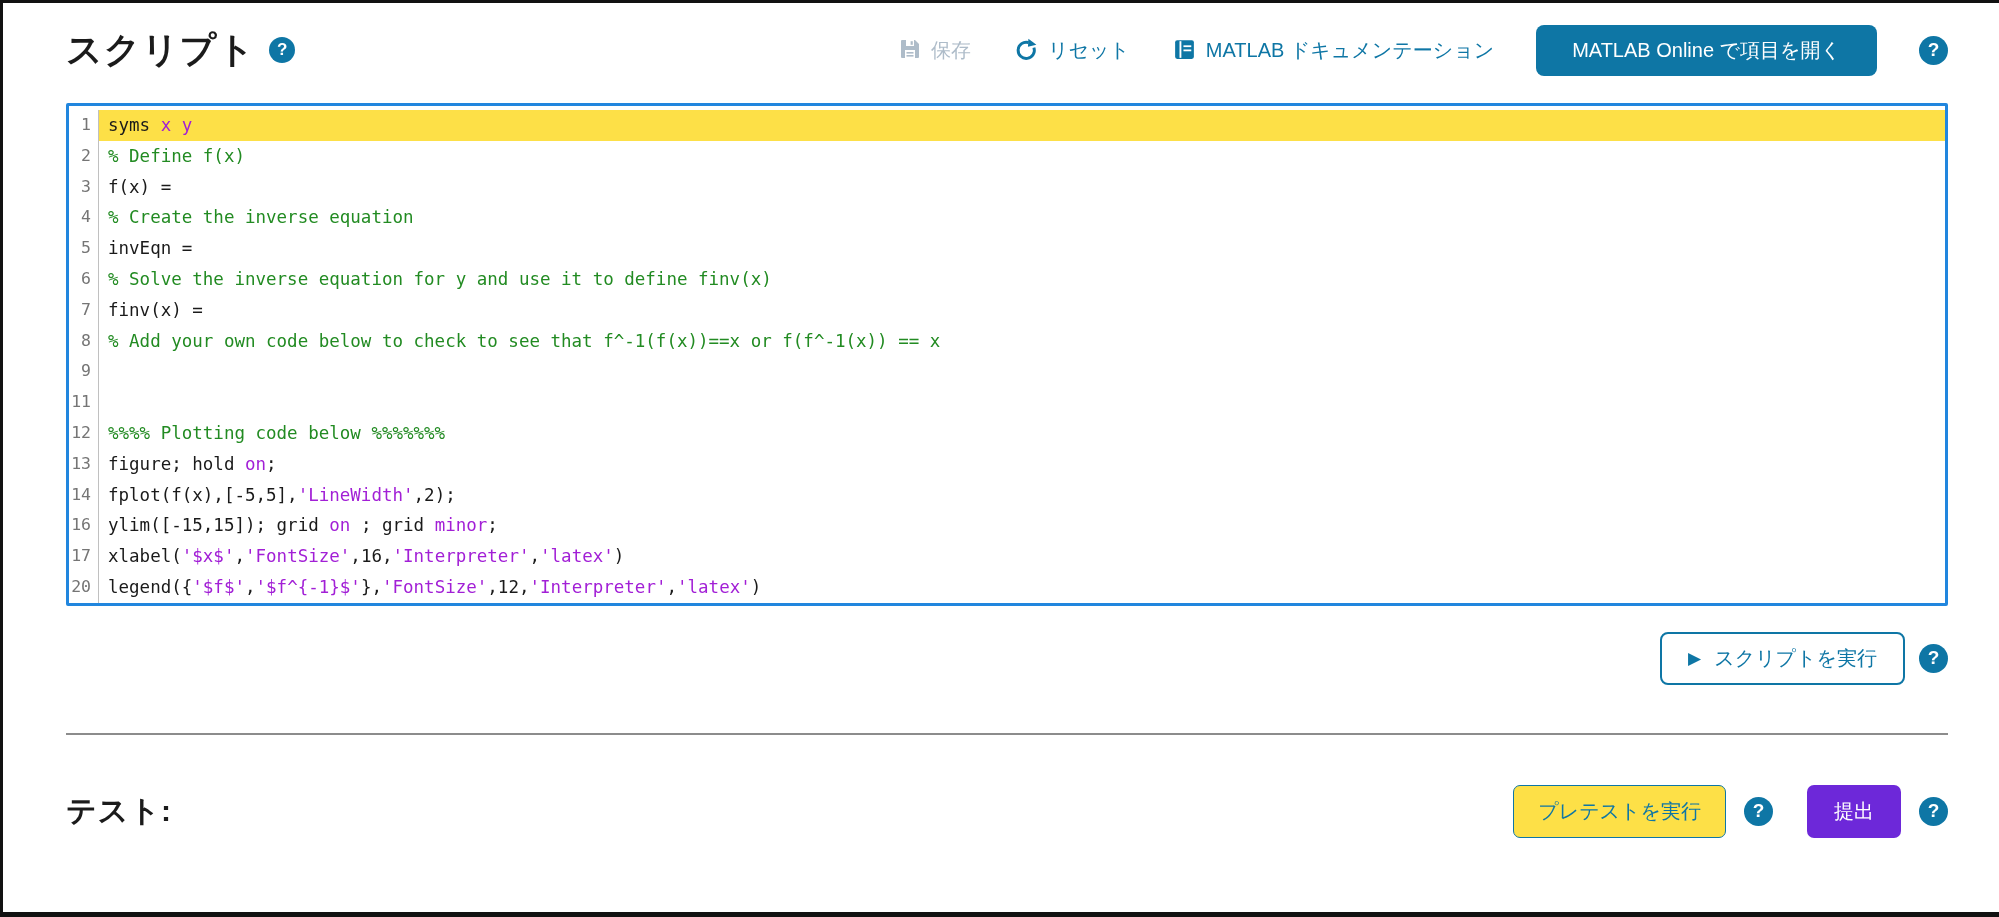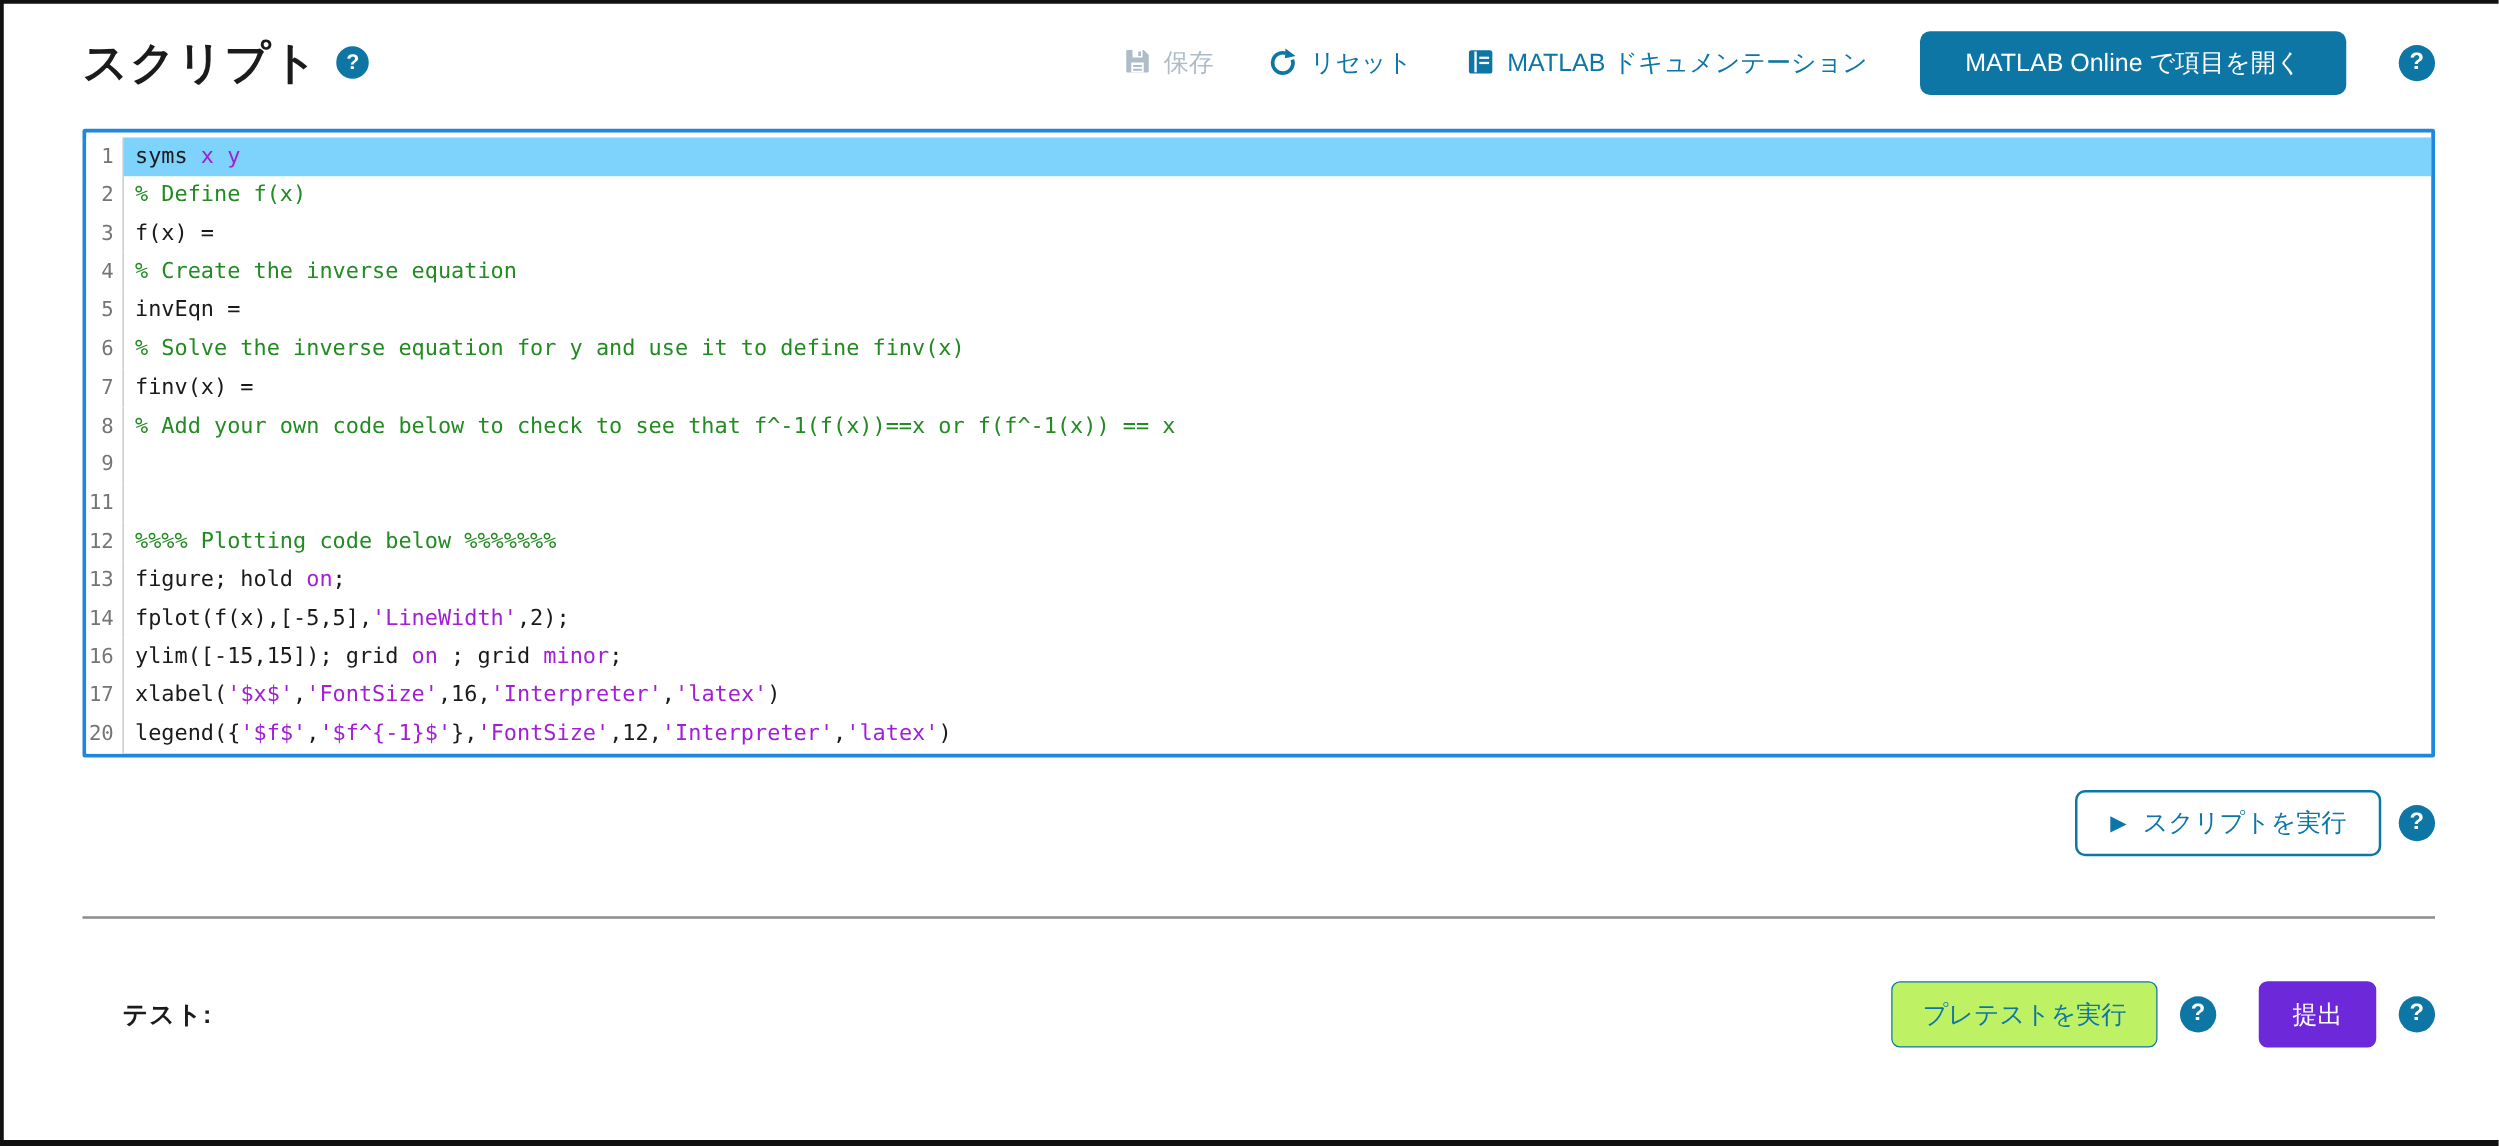--- a/index.html
+++ b/index.html
@@ -34,39 +34,39 @@
     margin-top:28px; border:3px solid #2186DE; border-radius:2px;
     background:#fff; padding-top:4px; overflow:hidden;
   }
   .code-row { display:flex; height:30.8px; line-height:30.8px;
               font-family:"DejaVu Sans Mono","Liberation Mono",monospace; font-size:17.5px; }
   .gutter {
     flex:0 0 30px; text-align:right; padding-right:7px; color:#757575;
     font-size:16.5px; border-right:1px solid #c0c0c0; background:#fff;
   }
   .code { flex:1 1 auto; padding-left:9px; white-space:pre; color:#1a1a1a; }
-  .code-row.active .code { background:#7dd3fc; }
+  .code-row.active .code { background:#fde047; }
   .seg-plain   { color:#1a1a1a; }
   .seg-comment { color:#228B22; }
   .seg-purple  { color:#A21FD6; }
   
   .run-row { margin-top:26px; display:flex; justify-content:flex-end; align-items:center; gap:14px; }
   .btn-outline {
     background:#fff; color:#0E76A5; border:2px solid #0E76A5; border-radius:8px;
     font-size:20px; font-family:inherit; padding:11px 26px; cursor:pointer;
     display:inline-flex; align-items:center; gap:13px;
   }
   .play { font-size:17px; line-height:1; }
   
   .divider { margin-top:48px; border:none; border-top:2px solid #8c8c8c; }
   .test-row { margin-top:50px; display:flex; align-items:center; }
-  .test-heading { font-size:20px; font-weight:bold; color:#1b1b1b; letter-spacing:1px;margin-left:32px; }
+  .test-heading { font-size:30px; font-weight:bold; color:#1b1b1b; letter-spacing:1px; }
   .test-buttons { margin-left:auto; display:flex; align-items:center; }
   .btn-outline-sm {
-    background:#bef264; color:#0E76A5; border:1.5px solid #0E76A5; border-radius:7px;
+    background:#fde047; color:#0E76A5; border:1.5px solid #0E76A5; border-radius:7px;
     font-size:20px; font-family:inherit; padding:12px 24px; cursor:pointer;
   }
   .btn-submit {
     background:#6d28d9; color:#fff; border:none; border-radius:7px;
     font-size:20px; font-family:Liberation Mono, monospace; padding:13px 27px; cursor:pointer;
   }
   .gap18 { width:18px; } .gap34 { width:34px; }
 </style>
 </head>
 <body>

